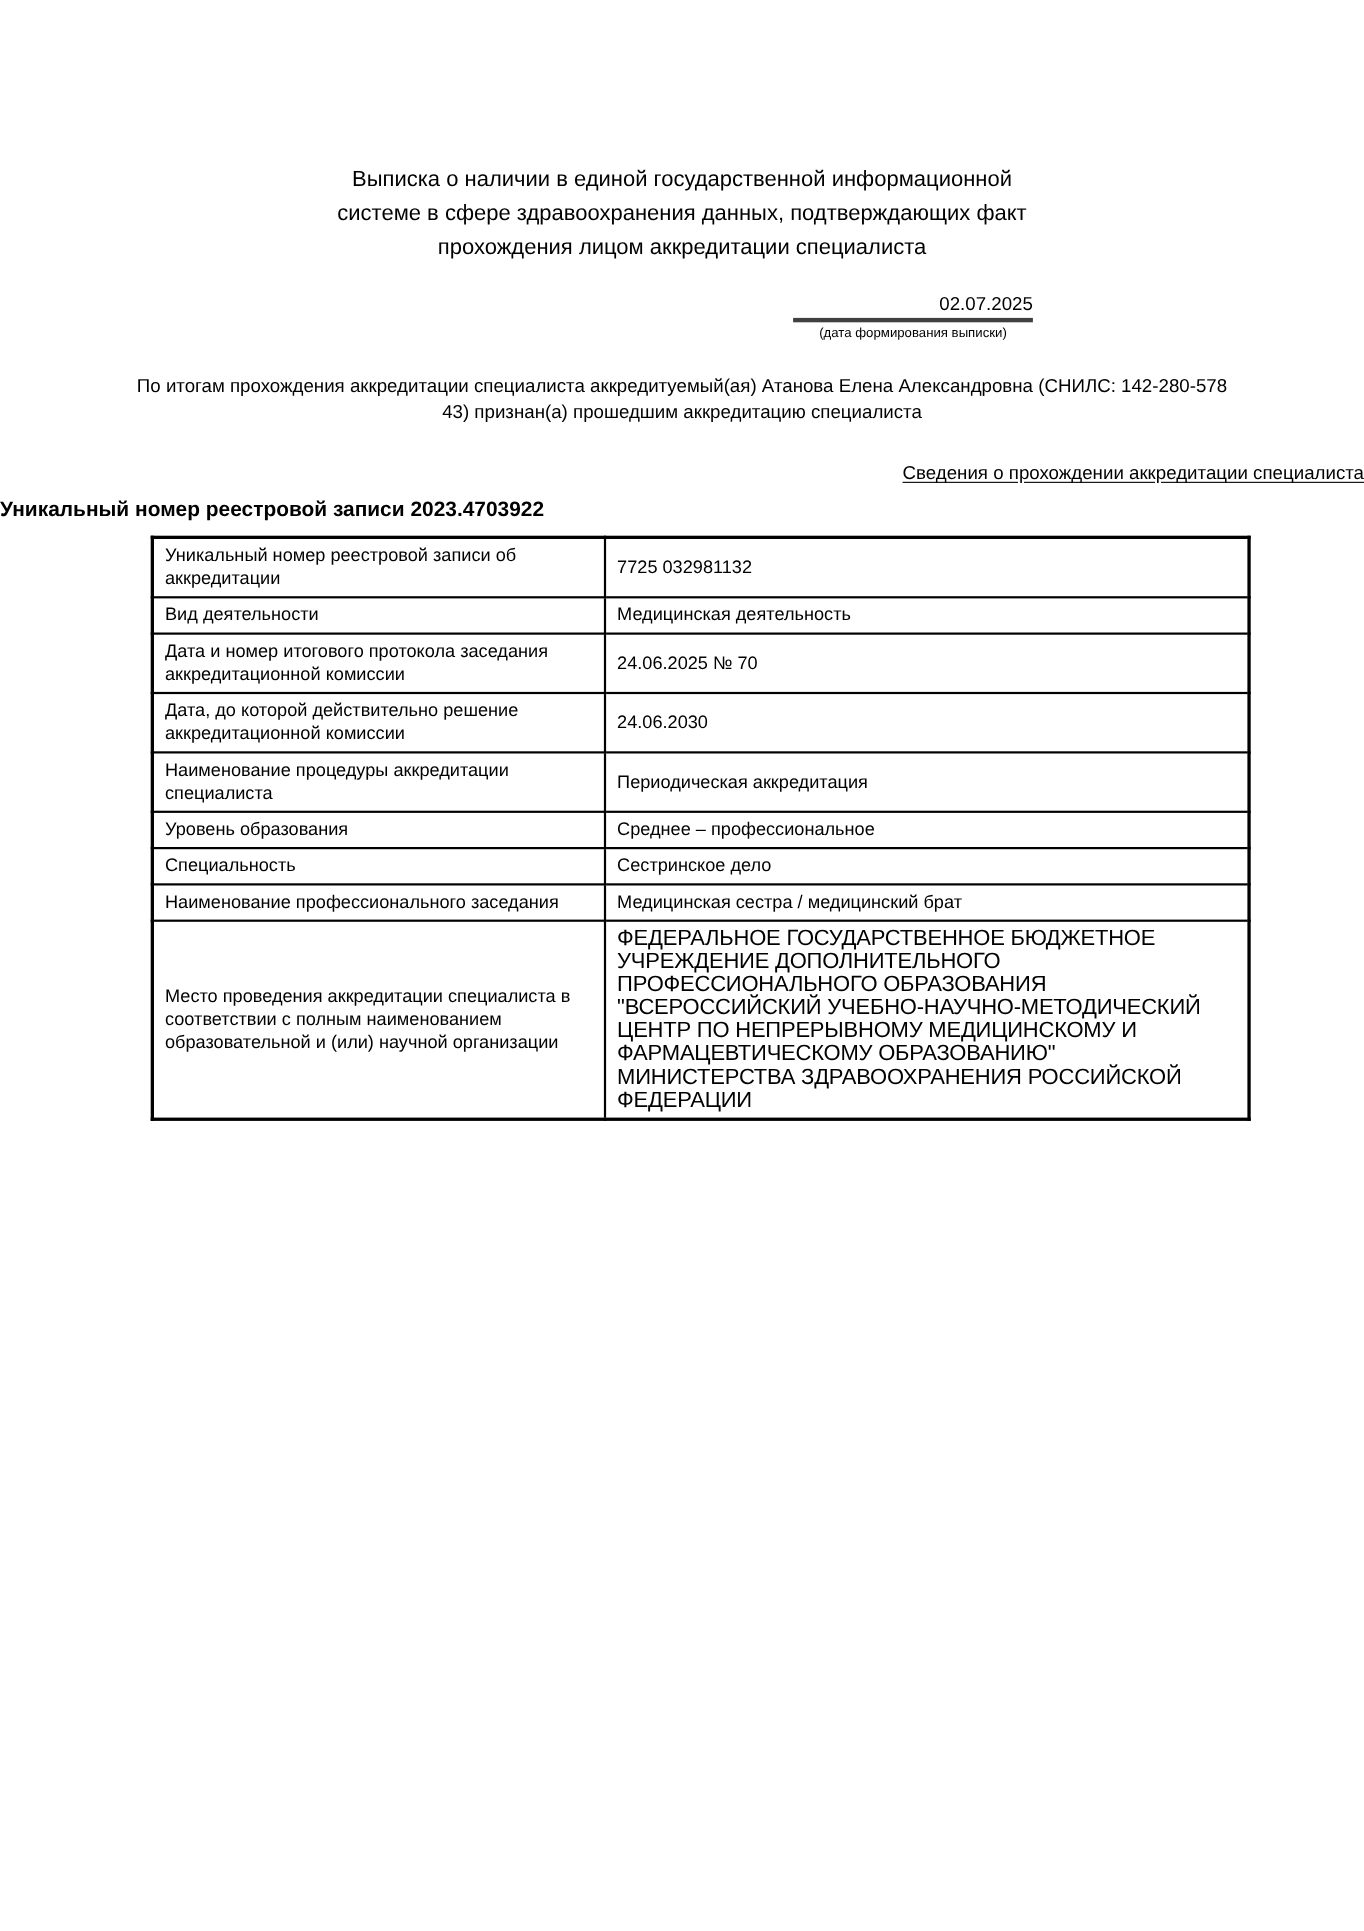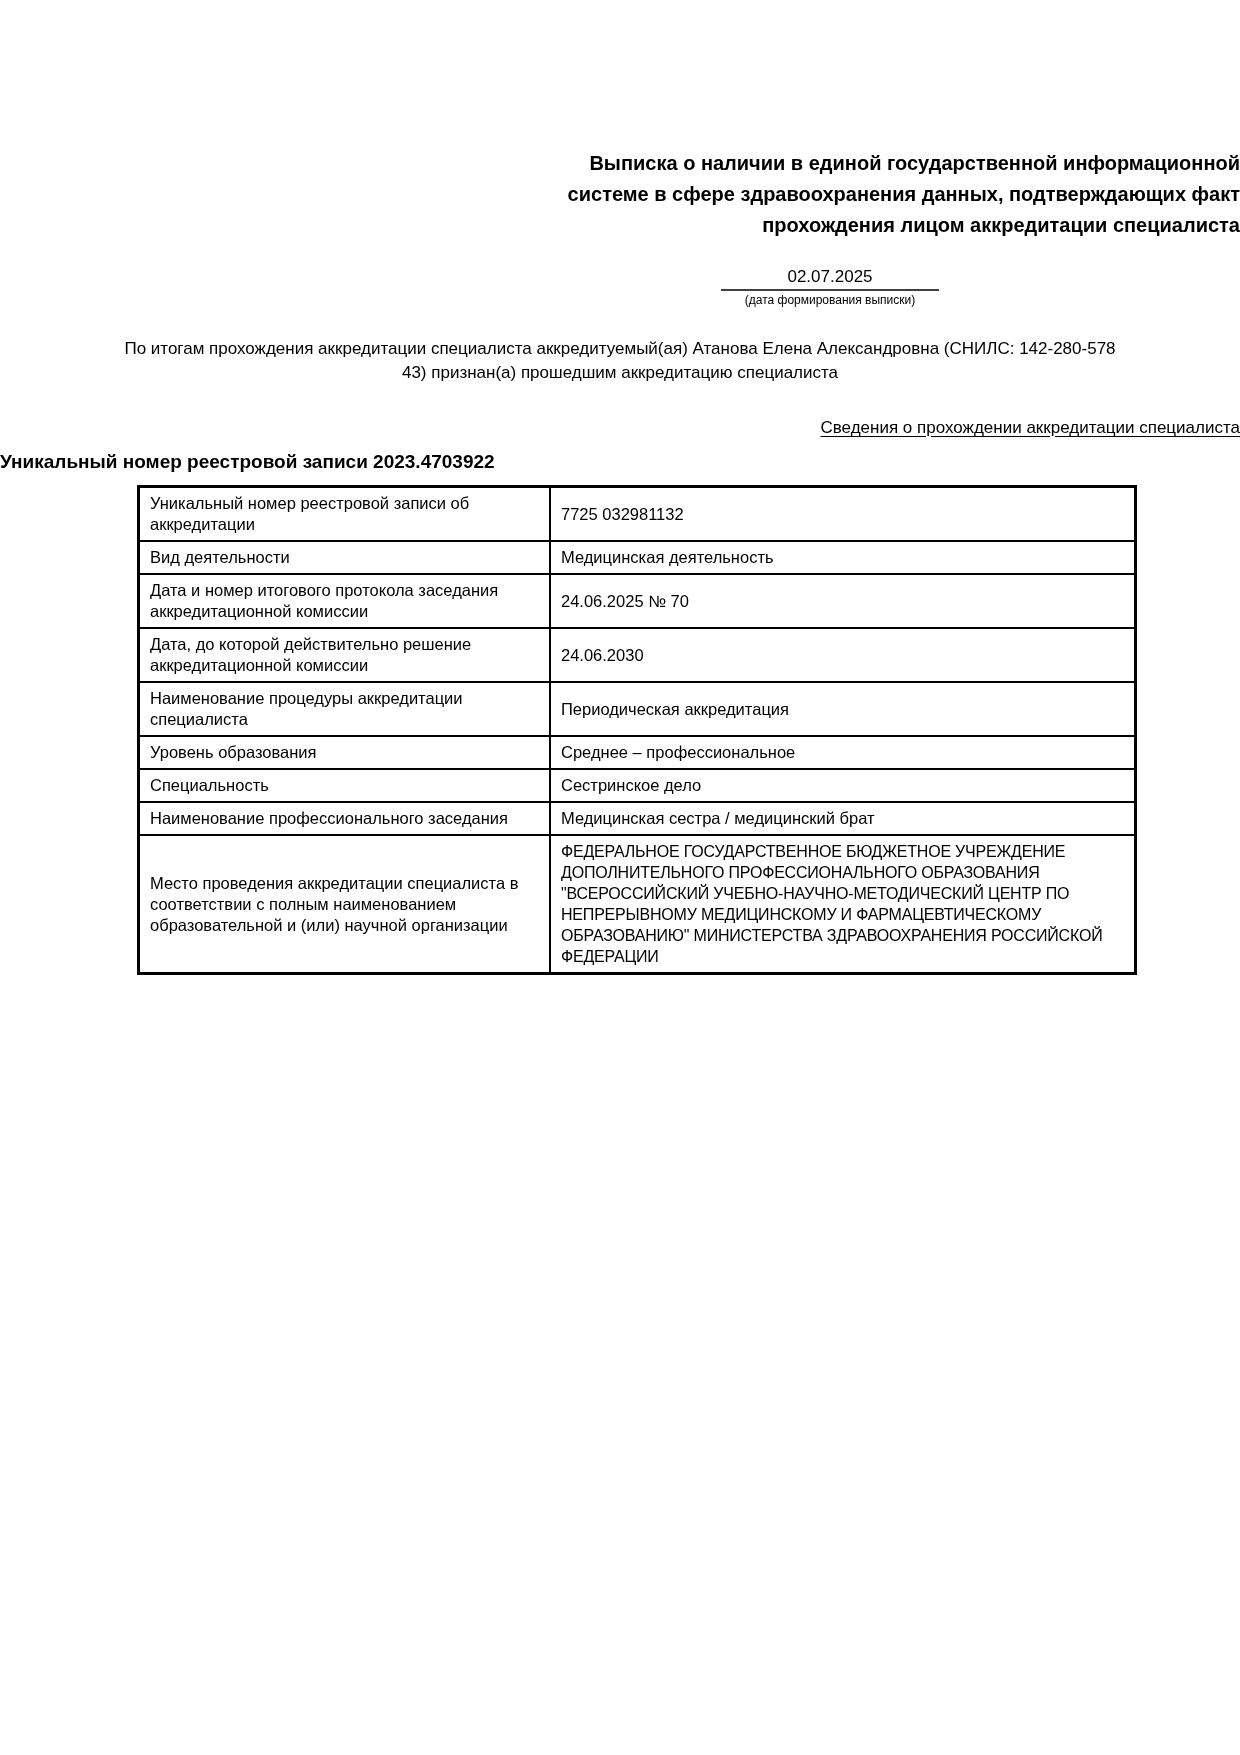--- a/index.html
+++ b/index.html
@@ -8,36 +8,37 @@
     width: 1240px;
     height: 1755px;
     margin: 0 auto;
     background: #ffffff;
     color: #000000;
     font-family: "Liberation Sans", sans-serif;
     overflow: hidden;
   }
   .doc-title {
     padding-top: 148px;
-    text-align: right;
+    text-align: center;
     font-size: 20px;
-    font-weight: 700;
+    font-weight: 400;
     line-height: 31px;
   }
   .date-block {
     width: 260px;
     margin: 26px 0 0 700px;
     text-align: center;
     font-size: 17px;
   }
   .date-line {
     display: inline-block;
     min-width: 218px;
     padding-bottom: 2px;
-    border-bottom: 2px solid #404040;
+    border-bottom: 4px solid #404040;
+    text-align: right;
   }
   .date-caption {
     padding-top: 2px;
     font-size: 12px;
     white-space: nowrap;
   }
   .intro {
     margin-top: 30px;
     text-align: center;
     font-size: 17px;
@@ -67,21 +68,21 @@
     padding-left: 20px;
   }
   table.acc-table td {
     border: 2px solid #000;
     padding: 5px 10px;
     vertical-align: middle;
     word-wrap: break-word;
   }
   td.col-label { width: 389px; }
   td.col-value { width: 563px; }
-  td.org-cell  { font-size: 16px; letter-spacing: -0.2px; }
+  td.org-cell  { font-size: 20px; letter-spacing: -0.2px; }
 </style>
 </head>
 <body>
 
 <div class="page">
 
   <div class="doc-title">
     <div>Выписка о наличии в единой государственной информационной</div>
     <div>системе в сфере здравоохранения данных, подтверждающих факт</div>
     <div>прохождения лицом аккредитации специалиста</div>

